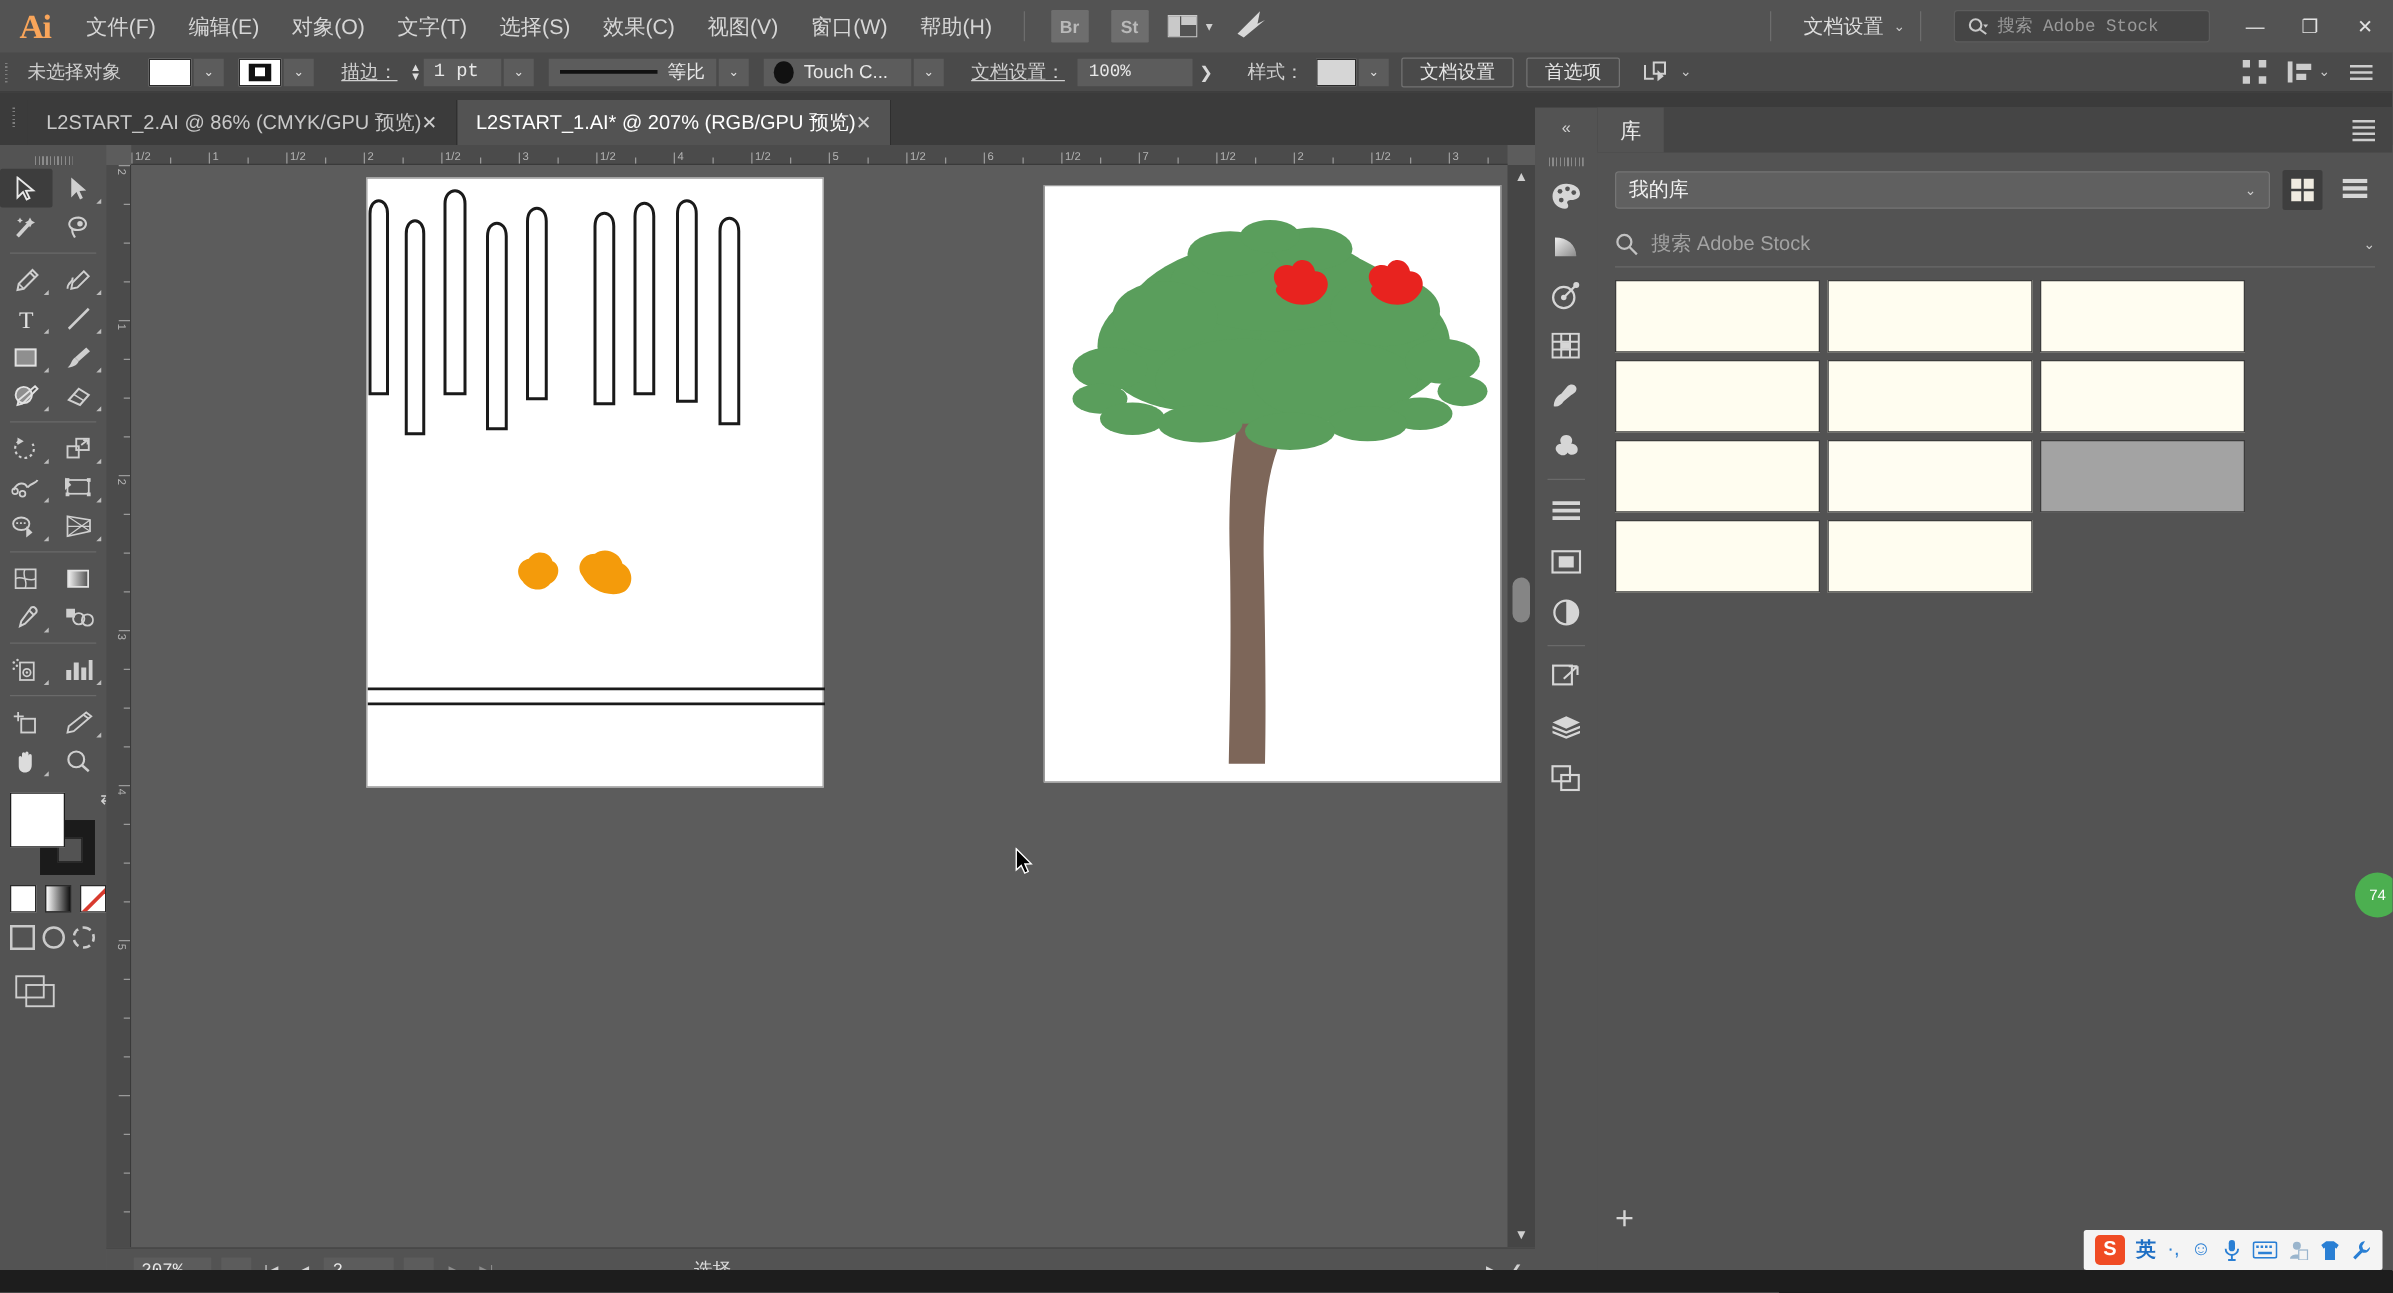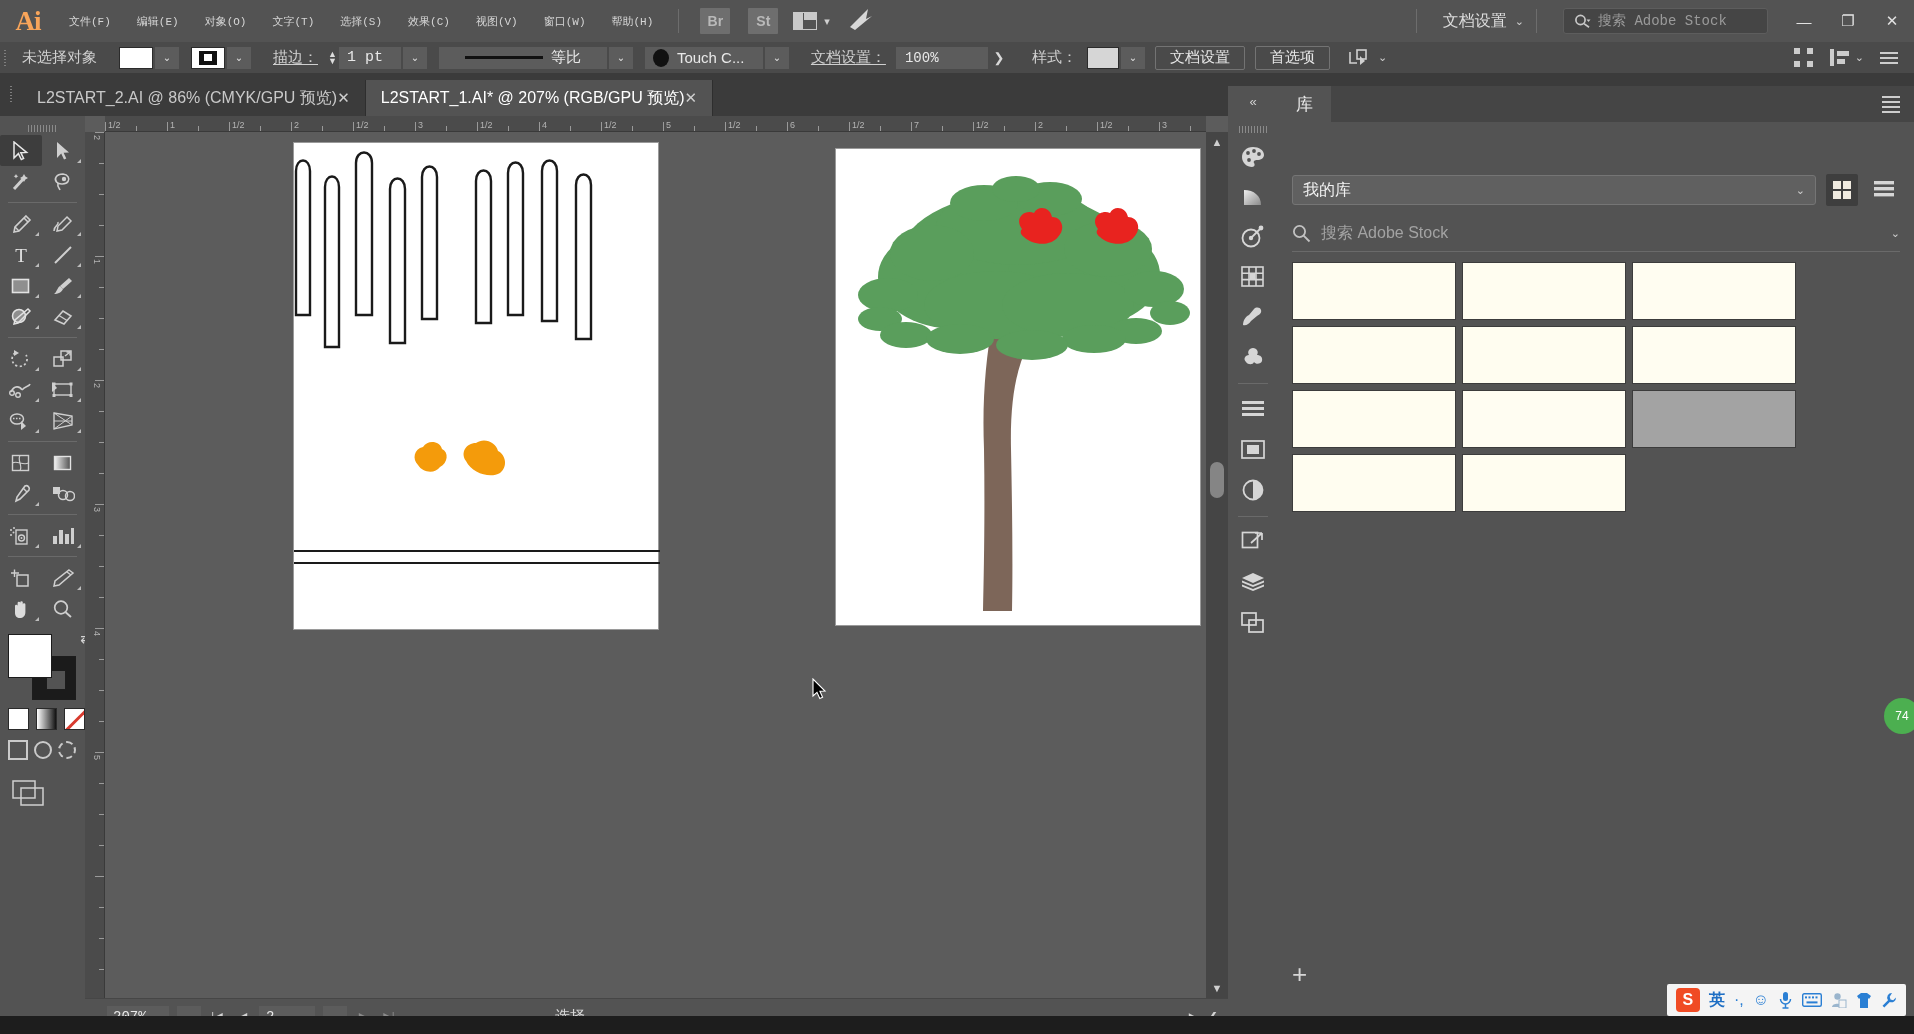--- a/index.html
+++ b/index.html
@@ -16,22 +16,22 @@
   .menubar {
     position: absolute; left: 0; top: 0; width: 1914px; height: 42px;
     background: #535353; display: flex; align-items: center;
   }
   .ai-logo {
     width: 56px; height: 42px; display: flex; align-items: center; justify-content: center;
     color: #f9a55a; font-size: 27px; font-weight: bold; font-family: "Liberation Serif", serif;
     letter-spacing: -1px;
   }
   .menu-item {
-    color: #d6d6d6; font-size: 11px; padding: 0 13px; height: 42px;
-    display: flex; align-items: center; cursor: default; white-space: nowrap; font-family: Liberation Mono, monospace;
+    color: #d6d6d6; font-size: 17px; padding: 0 13px; height: 42px;
+    display: flex; align-items: center; cursor: default; white-space: nowrap;
   }
   .mb-sep { width: 1px; height: 24px; background: #6d6d6d; margin: 0 12px; }
   .mb-appbtn {
     width: 30px; height: 26px; background: #6e6e6e; color: #b9b9b9;
     display: flex; align-items: center; justify-content: center;
     font-size: 14px; font-weight: bold; margin: 0 9px; border-radius: 1px;
   }
   .mb-arrange { display:flex; align-items:center; gap:7px; margin-left: 6px; }
   .mb-chev { color:#d0d0d0; font-size: 11px; }
   .cc-icon { margin-left: 16px; }
@@ -68,21 +68,21 @@
     width:24px; height:22px; background:#5c5c5c; display:flex; align-items:center; justify-content:center;
     color:#e2e2e2; font-size:10px; margin-left:2px;
   }
   .cb-gap { width:12px; }
   .spinner { display:flex; flex-direction:column; justify-content:center; margin-right:2px; color:#dcdcdc; line-height:7px; font-size:9px; }
   .num-field {
     background:#5c5c5c; color:#e8e8e8; font-size:15px; height:22px; min-width:62px;
     display:flex; align-items:center; padding:0 8px; font-family:"Liberation Mono", monospace;
   }
   .profile-box {
-    background:#5c5c5c; height:22px; display:flex; align-items:center; gap:8px; padding:0 26px;
+    background:#5c5c5c; height:22px; display:flex; align-items:center; gap:8px; padding:0 9px;
   }
   .profile-line { width:78px; height:3px; background:#111; }
   .profile-txt { color:#e8e8e8; font-size:15px; }
   .brush-box { background:#5c5c5c; height:22px; display:flex; align-items:center; gap:8px; padding:0 8px; min-width:118px;}
   .brush-dot { width:16px; height:18px; border-radius:50%; background:#111; }
   .opacity-field {
     background:#5c5c5c; color:#e8e8e8; font-size:14px; height:22px; min-width:92px;
     display:flex; align-items:center; padding:0 9px; font-family:"Liberation Mono", monospace;
   }
   .chev-btn { width:22px;height:22px; display:flex;align-items:center;justify-content:center;color:#d8d8d8;font-size:13px; }
@@ -216,21 +216,21 @@
   
   .rightpanel { position:absolute; left:1278px; top:86px; width:636px; height:948px; background:#535353; }
   .panel-tabs { height:36px; background:#454545; display:flex; align-items:stretch; }
   .panel-tab {
     display:flex; align-items:center; padding:0 18px; background:#535353;
     color:#e9e9e9; font-size:17px;
   }
   .panel-menu { margin-left:auto; display:flex; align-items:center; padding-right:14px; }
   .hamburger { display:flex; flex-direction:column; gap:3px; }
   .hamburger i { display:block; width:18px; height:2px; background:#cdcdcd; }
-  .panel-body { padding:14px 14px 0 14px;margin-top:38px; }
+  .panel-body { padding:14px 14px 0 14px; }
   .lib-select-row { display:flex; align-items:center; gap:10px; }
   .lib-select {
     flex:1; height:30px; background:#606060; border:1px solid #757575; border-radius:3px;
     display:flex; align-items:center; justify-content:space-between; padding:0 10px;
     color:#f0f0f0; font-size:16px;
   }
   .view-btn { width:32px; height:32px; display:flex; align-items:center; justify-content:center; border-radius:2px; }
   .view-btn.active { background:#3e3e3e; }
   .lib-search {
     display:flex; align-items:center; gap:10px; height:36px; margin-top:10px;

